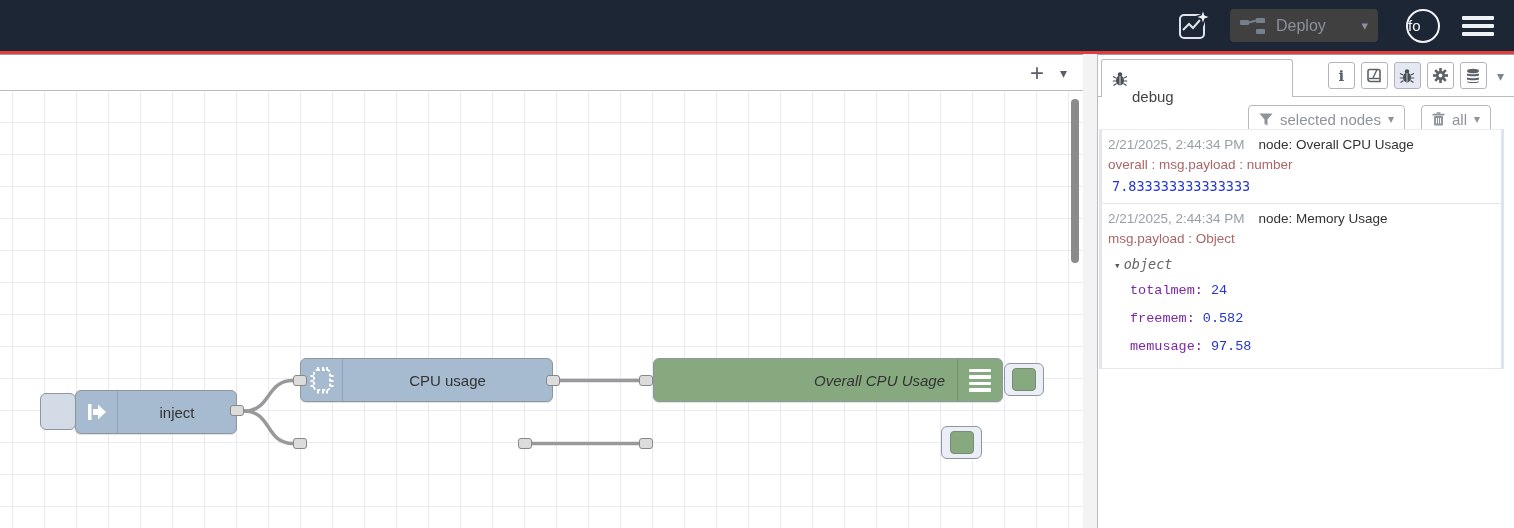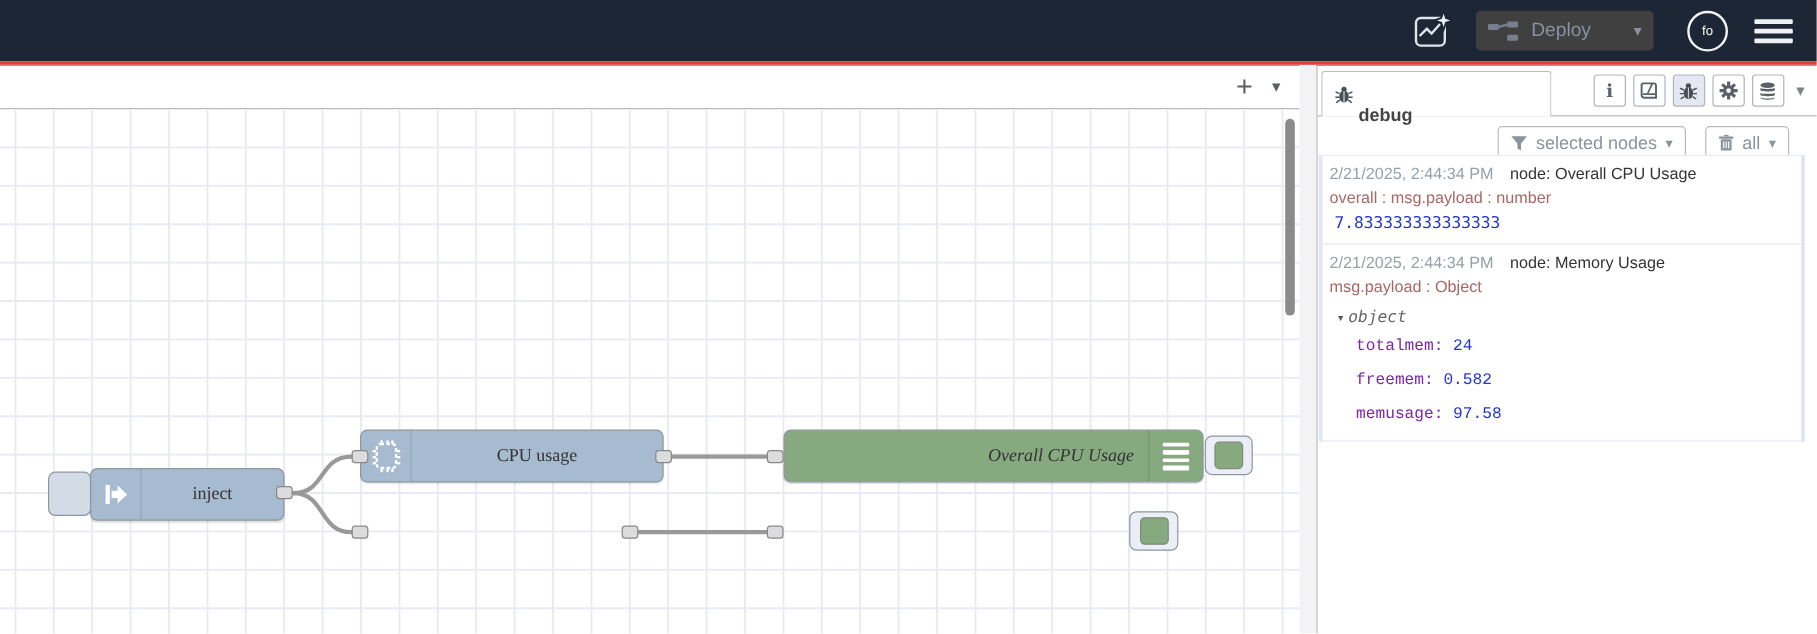--- a/index.html
+++ b/index.html
@@ -10,21 +10,21 @@
   
   .hdr { position:absolute; left:0; top:0; width:1514px; height:51px;
          background:#1d2634; display:flex; align-items:center; justify-content:flex-end; }
   .redline { position:absolute; left:0; top:51px; width:1514px; height:3px; background:#e03e3e; z-index:30; }
   .ai-btn { width:38px; height:36px; background:transparent; border:none; margin-right:18px; cursor:pointer; }
   .deploy { height:33px; width:148px; background:#404040; border-radius:4px; display:flex;
             align-items:center; padding:0 10px; margin-right:28px; cursor:pointer; }
   .deploy-label { color:#8a919d; font-size:16px; margin-left:10px; }
   .deploy-caret { color:#8a919d; font-size:13px; margin-left:auto; padding-left:8px; }
   .avatar { width:34px; height:34px; border-radius:50%; border:2px solid #f2f4f7; color:#f2f4f7;
-            display:flex; align-items:center; justify-content:center; font-size:11px; margin-right:22px; cursor:pointer; }
+            display:flex; align-items:center; justify-content:flex-start; font-size:15px; margin-right:22px; cursor:pointer; }
   .burger { width:32px; display:flex; flex-direction:column; gap:4px; margin-right:20px; cursor:pointer; }
   .burger div { height:4px; background:#eef1f5; border-radius:1px; }
 
   
   .canvas { position:absolute; left:0; top:54px; width:1083px; height:474px; background:#fff;
             border-top:1px solid #9aa0a8; }
   .tabbar { position:absolute; left:0; top:0; width:1083px; height:36px; background:#fff;
             border-bottom:1px solid #bbb; display:flex; align-items:center; justify-content:flex-end; }
   .tab-add { border:none; background:transparent; font-size:24px; color:#5b6066; width:34px; cursor:pointer; line-height:1; }
   .tab-caret { color:#5b6066; font-size:14px; margin:0 16px 0 6px; cursor:pointer; }
@@ -39,21 +39,21 @@
 
   
   .node { position:absolute; height:44px; border:1px solid #8e969e; border-radius:6px;
           display:flex; align-items:center; font-size:15px; color:#333; cursor:pointer;
           box-shadow:0 1px 1px rgba(0,0,0,0.12); }
   .n-blue { background:#a6bbcf; }
   .n-teal { background:#2ab5b6; }
   .n-green { background:#87a980; }
   .nicon { width:42px; height:100%; display:flex; align-items:center; justify-content:center;
            border-right:1px solid rgba(0,0,0,0.12); flex:none; }
-  .nlabel { flex:1; text-align:center; padding:0 8px;font-family:Liberation Serif, serif; }
+  .nlabel { flex:1; text-align:center; padding:0 8px; }
   .nlabel.dbg { font-style:italic; text-align:right; padding-right:12px; }
   .nicon-r { width:45px; height:100%; display:flex; align-items:center; justify-content:center;
              border-left:1px solid rgba(0,0,0,0.12); flex:none; }
   .bars { display:flex; flex-direction:column; gap:3px; }
   .bars div { width:22px; height:3.5px; background:#fff; border-radius:1px; }
   .inj-btn { position:absolute; width:36px; height:37px; background:#d3dce6; border:1px solid #8e969e;
              border-radius:6px; cursor:pointer; }
   .tgl { position:absolute; background:#eceef7; border:1px solid #8e969e; border-radius:6px; cursor:pointer; }
   .tgl-in { position:absolute; background:#87a980; border:1px solid #7b8a76; border-radius:4px; }
   .port { position:absolute; width:14px; height:11px; background:#dcdcdc; border:1px solid #888;
@@ -61,21 +61,21 @@
 
   
   .splitter { position:absolute; left:1083px; top:54px; width:14px; height:474px; background:#f3f3f5; cursor:col-resize; }
   .sidebar { position:absolute; left:1097px; top:54px; width:417px; height:474px; background:#fff;
              border-left:1px solid #bbb; border-top:1px solid #9aa0a8; }
   .side-tabs { position:absolute; left:0; top:0; width:100%; height:42px; border-bottom:1px solid #bbb;
                display:flex; align-items:flex-end; }
   .tab-debug { width:192px; height:38px; margin-left:3px; background:#fff; border:1px solid #bbb;
                border-bottom:none; border-radius:3px 3px 0 0; display:flex; align-items:center;
                padding-left:10px; position:relative; top:1px; cursor:pointer; }
-  .tab-debug-label { font-weight:bold; font-size:15px; color:#444; margin-left:4px;margin-top:36px; }
+  .tab-debug-label { font-weight:normal; font-size:15px; color:#444; margin-left:4px;margin-top:36px; }
   .side-icons { display:flex; align-items:center; gap:6px; margin-left:auto; margin-bottom:7px; }
   .sbtn { width:27px; height:27px; background:#fff; border:1px solid #b3b3c0; border-radius:3px;
           display:flex; align-items:center; justify-content:center; cursor:pointer; color:#5a6268; }
   .sbtn.active { background:#e5e8f3; }
   .sbtn .info-i { font-family:"DejaVu Serif",serif; font-weight:bold; font-size:15px; }
   .side-caret { color:#80868d; font-size:14px; margin:0 10px 0 4px; cursor:pointer; }
 
   .side-toolbar { position:absolute; left:0; top:42px; width:100%; height:44px;
                   display:flex; align-items:center; justify-content:flex-end; gap:16px; padding-right:23px; }
   .filter-btn,.clear-btn { height:29px; background:#fff; border:1px solid #b9b9c4; border-radius:4px;

